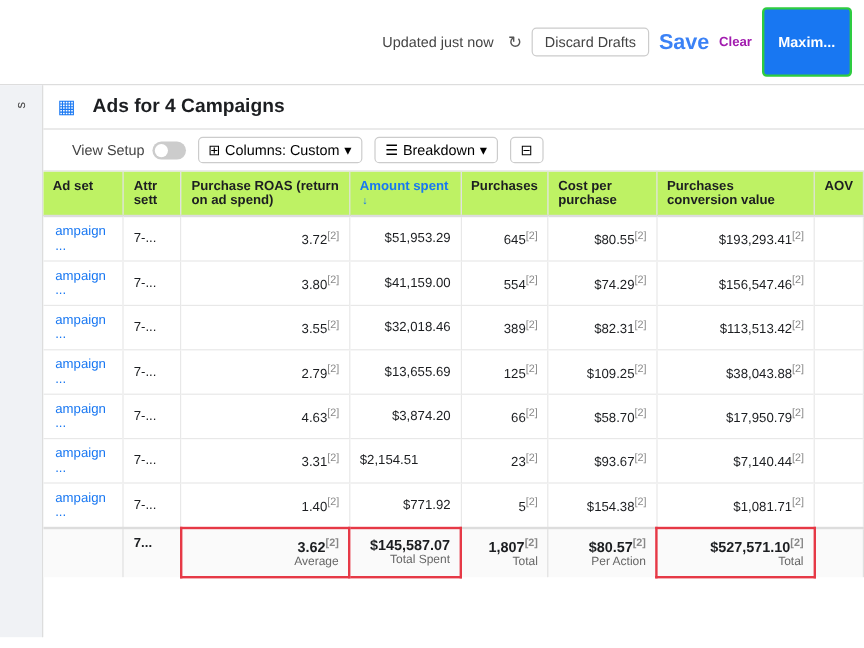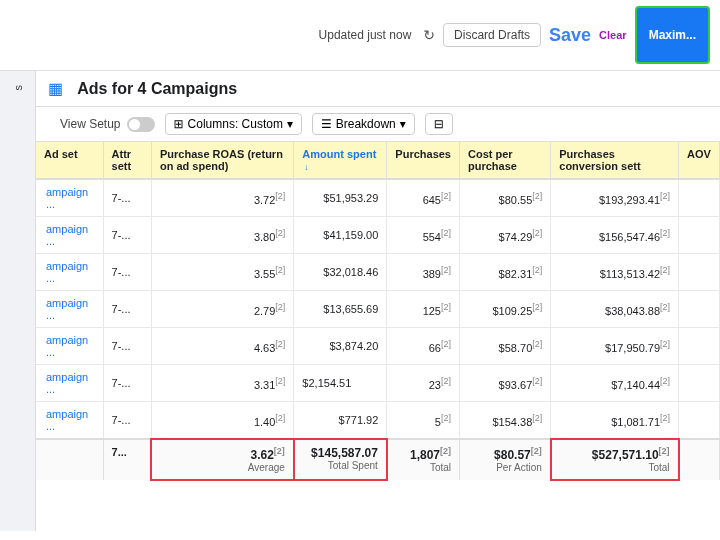--- a/index.html
+++ b/index.html
@@ -34,21 +34,21 @@
     }
     .view-setup { font-size: 12px; color: #444; display: flex; align-items: center; gap: 6px; margin-left: 12px; }
     .toggle-switch { width: 28px; height: 15px; background: #ccc; border-radius: 8px; position: relative; cursor: pointer; }
     .toggle-switch::after { content: ''; position: absolute; width: 11px; height: 11px; background: #fff; border-radius: 50%; top: 2px; left: 2px; }
     .columns-btn { display: flex; align-items: center; gap: 4px; background: none; border: 1px solid #ccc; border-radius: 4px; padding: 3px 8px; font-size: 12px; cursor: pointer; }
     .breakdown-btn { display: flex; align-items: center; gap: 4px; background: none; border: 1px solid #ccc; border-radius: 4px; padding: 3px 8px; font-size: 12px; cursor: pointer; }
 
     .table-container { flex: 1; overflow-x: auto; overflow-y: auto; }
 
     table { width: 100%; border-collapse: collapse; font-size: 11px; }
-    thead tr { background: #fef9c3; margin-top: 48px; }
+    thead tr { background: #bef264; margin-top: 48px; }
     thead th { padding: 6px 8px; text-align: left; font-weight: 600; font-size: 11px; color: #1c1e21; border-bottom: 2px solid #ddd; border-right: 1px solid #e0e0e0; white-space: normal; vertical-align: top; }
     thead th.sorted { color: #1877f2; }
     tbody tr { border-bottom: 1px solid #e8e8e8; }
     td { padding: 6px 8px; border-right: 1px solid #e8e8e8; color: #1c1e21; vertical-align: middle; }
     td.link-cell { color: #1877f2; cursor: pointer; padding-left: 10px; }
     .superscript { font-size: 9px; vertical-align: super; color: #888; }
 
     tfoot tr { background: #fafafa; border-top: 2px solid #ddd; }
     tfoot td { padding: 6px 8px; font-weight: bold; border-right: 1px solid #e0e0e0; vertical-align: top; }
     .foot-value { font-size: 12px; font-weight: bold; display: block; }
@@ -107,21 +107,21 @@
         <thead>
           <tr>
             <th>Ad set</th>
             <th>Attr sett</th>
             <th>Purchase ROAS (return on ad spend)</th>
             <th class="sorted">
               Amount spent <span class="sort-arrow">↓</span>
             </th>
             <th>Purchases</th>
             <th>Cost per purchase</th>
-            <th>Purchases conversion sett</th>
+            <th>Purchases conversion value</th>
             <th>AOV</th>
           </tr>
         </thead>
         <tbody id="table-body">
         <tr>
     <td class="link-cell">ampaign ...</td>
     <td>7-...</td>
     <td style="text-align:right">3.72<span class="superscript">[2]</span></td>
     <td style="text-align:right">$51,953.29</td>
     <td style="text-align:right">645<span class="superscript">[2]</span></td>

